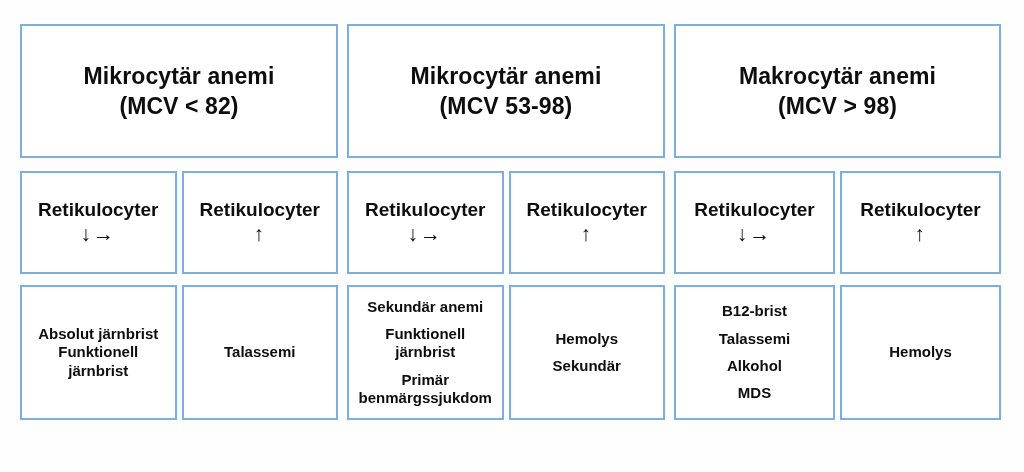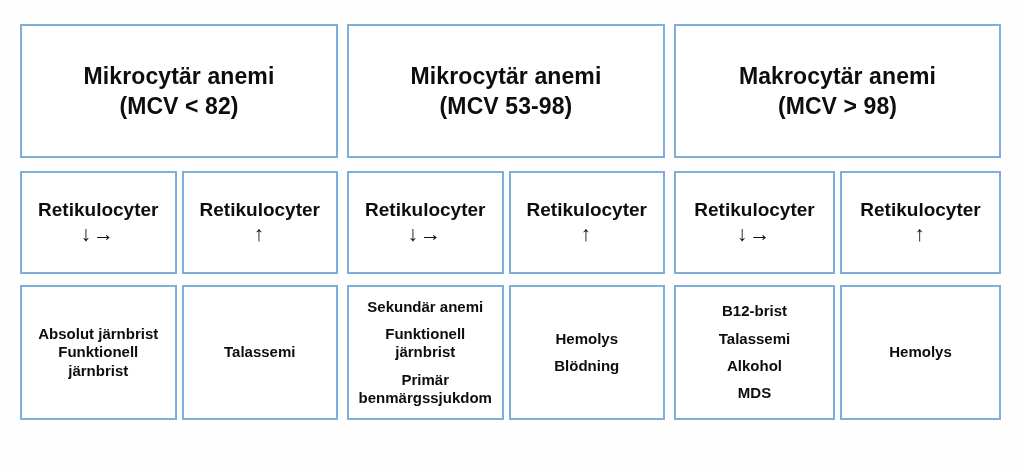--- a/index.html
+++ b/index.html
@@ -185,21 +185,21 @@
       <div class="box subbox">
         <div class="dx-list tight">
           <div class="dx-item">Sekundär anemi</div>
           <div class="dx-item">Funktionell järnbrist</div>
           <div class="dx-item">Primär benmärgssjukdom</div>
         </div>
       </div>
       <div class="box subbox">
         <div class="dx-list tight">
           <div class="dx-item">Hemolys</div>
-          <div class="dx-item">Blödning</div>
+          <div class="dx-item">Sekundär</div>
         </div>
       </div>
     </div>
 
     <div class="column">
       <div class="box subbox">
         <div class="dx-list tight">
           <div class="dx-item">B12-brist</div>
           <div class="dx-item">Talassemi</div>
           <div class="dx-item">Alkohol</div>

